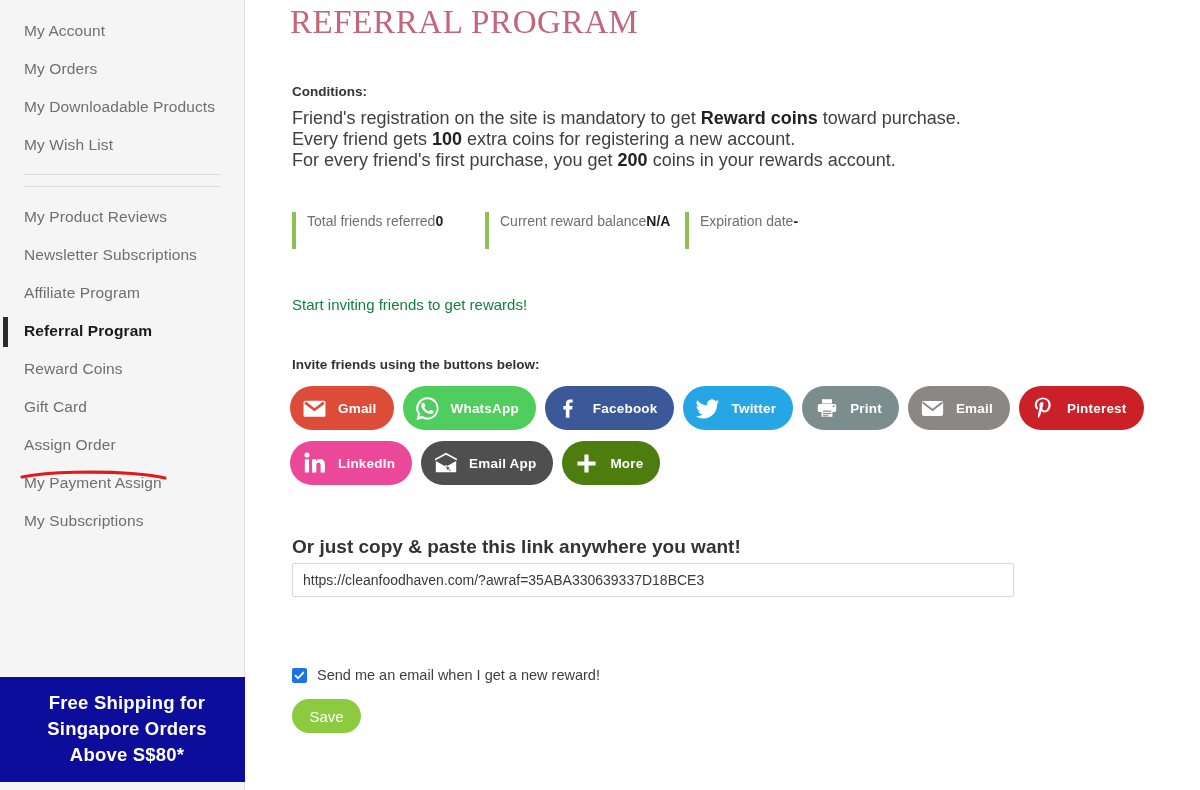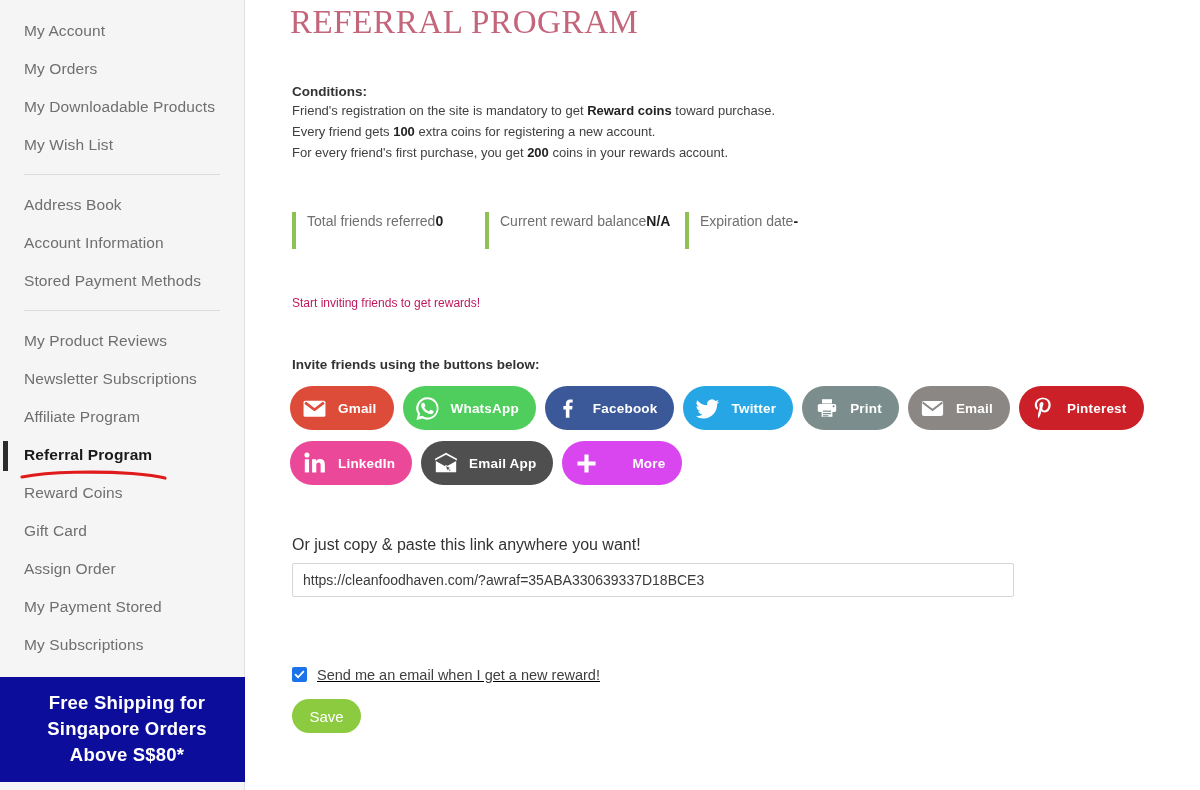--- a/index.html
+++ b/index.html
@@ -85,22 +85,22 @@
     margin: 0;
     padding: 4px 0 0 44px;
     font-weight: normal;
   }
 
   .conditions-head {
     position: absolute; left: 46px; top: 84px;
     font-size: 13.5px; font-weight: bold; color: #333;
   }
   .conditions-body {
-    position: absolute; left: 46px; top: 100px;
-    font-size: 13px; color: #3f3f3f; line-height: 21px;
+    position: absolute; left: 46px; top: 108px;
+    font-size: 18px; color: #3f3f3f; line-height: 21px;
   }
   .conditions-body b { color: #222; }
 
   
   .stats {
     position: absolute; left: 46px; top: 212px;
     display: flex;
   }
   .stat {
     display: flex;
@@ -111,21 +111,21 @@
   }
   .stat .txt { display: flex; }
   .stat .label { font-size: 14px; color: #6f6f6f; line-height: 19px; }
   .stat .value { font-size: 14px; color: #1f1f1f; font-weight: bold; line-height: 19px; }
   .stat-0 { width: 193px; }
   .stat-1 { width: 200px; }
   .stat-2 { width: 180px; }
 
   .start-inviting {
     position: absolute; left: 46px; top: 296px;
-    font-size: 12px; color: #be185d;
+    font-size: 15px; color: #15803d;
   }
 
   .invite-label {
     position: absolute; left: 46px; top: 357px;
     font-size: 13.5px; font-weight: bold; color: #333;
   }
 
   
   .share-rows { position: absolute; left: 44px; top: 386px; }
   .share-row { display: flex; align-items: center; }
@@ -151,40 +151,40 @@
     width: 27px; height: 27px;
     margin-right: 10px;
     display: inline-flex; align-items: center; justify-content: center;
     flex: none;
   }
   .share-btn .ico svg { display: block; }
 
   
   .copy-label {
     position: absolute; left: 46px; top: 536px;
-    font-size: 16px; font-weight: normal; color: #333;
+    font-size: 19px; font-weight: bold; color: #333;
   }
   .link-input {
     position: absolute; left: 46px; top: 563px;
     width: 722px; height: 34px;
     border: 1px solid #d6d6d6;
     border-radius: 2px;
     background: #fff;
     font-family: "Liberation Sans", sans-serif;
     font-size: 14px;
     color: #3a3a3a;
     padding: 8px 10px;
     box-sizing: border-box;
     outline: none;
   }
 
   
   .notify-row {
     position: absolute; left: 46px; top: 667px;
-    display: flex;  text-decoration: underline;
+    display: flex; align-items: center;
   }
   .cbx {
     width: 15px; height: 15px;
     border-radius: 2px;
     background: #1a73e8;
     display: inline-flex; align-items: center; justify-content: center;
     margin-right: 10px;
     flex: none;
     cursor: pointer;
   }
@@ -211,35 +211,30 @@
   <aside class="sidebar">
     <div style="height:12px"></div>
     <nav id="nav-root">
         <div class="nav-group">
           <div class="nav-item">My Account</div>
           <div class="nav-item">My Orders</div>
           <div class="nav-item">My Downloadable Products</div>
           <div class="nav-item">My Wish List</div>
         </div>
         <div class="nav-sep"></div>
-        <div class="nav-group">
-          <div class="nav-item">Address Book</div>
-          <div class="nav-item">Account Information</div>
-          <div class="nav-item">Stored Payment Methods</div>
-        </div>
         <div class="nav-sep"></div>
         <div class="nav-group">
           <div class="nav-item">My Product Reviews</div>
           <div class="nav-item">Newsletter Subscriptions</div>
           <div class="nav-item">Affiliate Program</div>
           <div class="nav-item current">Referral Program</div>
           <div class="nav-item">Reward Coins</div>
           <div class="nav-item">Gift Card</div>
           <div class="nav-item">Assign Order</div>
-          <div class="nav-item">My Payment Stored</div>
+          <div class="nav-item">My Payment Assign</div>
           <div class="nav-item">My Subscriptions</div>
         </div>
       </nav>
 
     <svg class="annot-underline" viewBox="0 0 148 14" xmlns="http://www.w3.org/2000/svg">
       <path d="M2,9 C30,3.5 78,3 112,5.5 C126,6.6 138,8.2 145,10" stroke="#e01b1b" stroke-width="3.2" fill="none" stroke-linecap="round"></path>
     </svg>
 
     <div class="promo-banner">
       <div>Free Shipping for</div>
@@ -380,21 +375,21 @@
             <span class="ico">
               <svg width="26" height="26" viewBox="0 0 24 24" xmlns="http://www.w3.org/2000/svg">
                 <path d="M12 2.6 1.9 8.1v1.5L12 4.4l10.1 5.2V8.1Z" fill="#fff"></path>
                 <path d="M2.6 10.2v10.3h18.8V10.2L12 15.4Z" fill="#fff"></path>
                 <path d="M3.6 11.8v7.6h16.8v-7.6L12 16.6Z" fill="#4f4f4f" opacity="0"></path>
                 <path d="M11.6 14.3l1.2 5.2 1.15-1.55 1.6 2.15 1.1-.85-1.6-2.1 1.9-.45Z" fill="#4f4f4f" stroke="#fff" stroke-width=".9" stroke-linejoin="round"></path>
               </svg>
             </span>
             <span>Email App</span>
           </button>
-          <button class="share-btn" style="background: #d946ef; gap: 22px;">
+          <button class="share-btn" style="background: #4d7c0f;">
             <span class="ico">
               <svg width="25" height="25" viewBox="0 0 24 24" xmlns="http://www.w3.org/2000/svg">
                 <path d="M10 3.3h4v6.7h6.7v4H14v6.7h-4V14H3.3v-4H10Z" fill="#fff"></path>
               </svg>
             </span>
             <span>More</span>
           </button>
         </div>
     </div>
 

